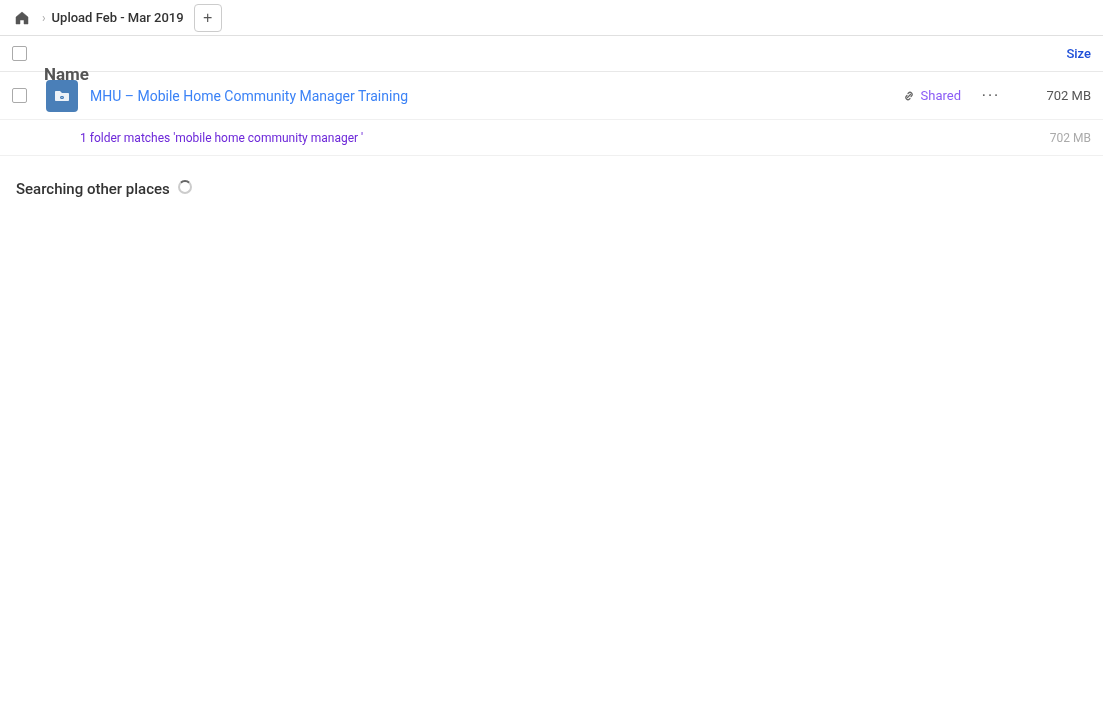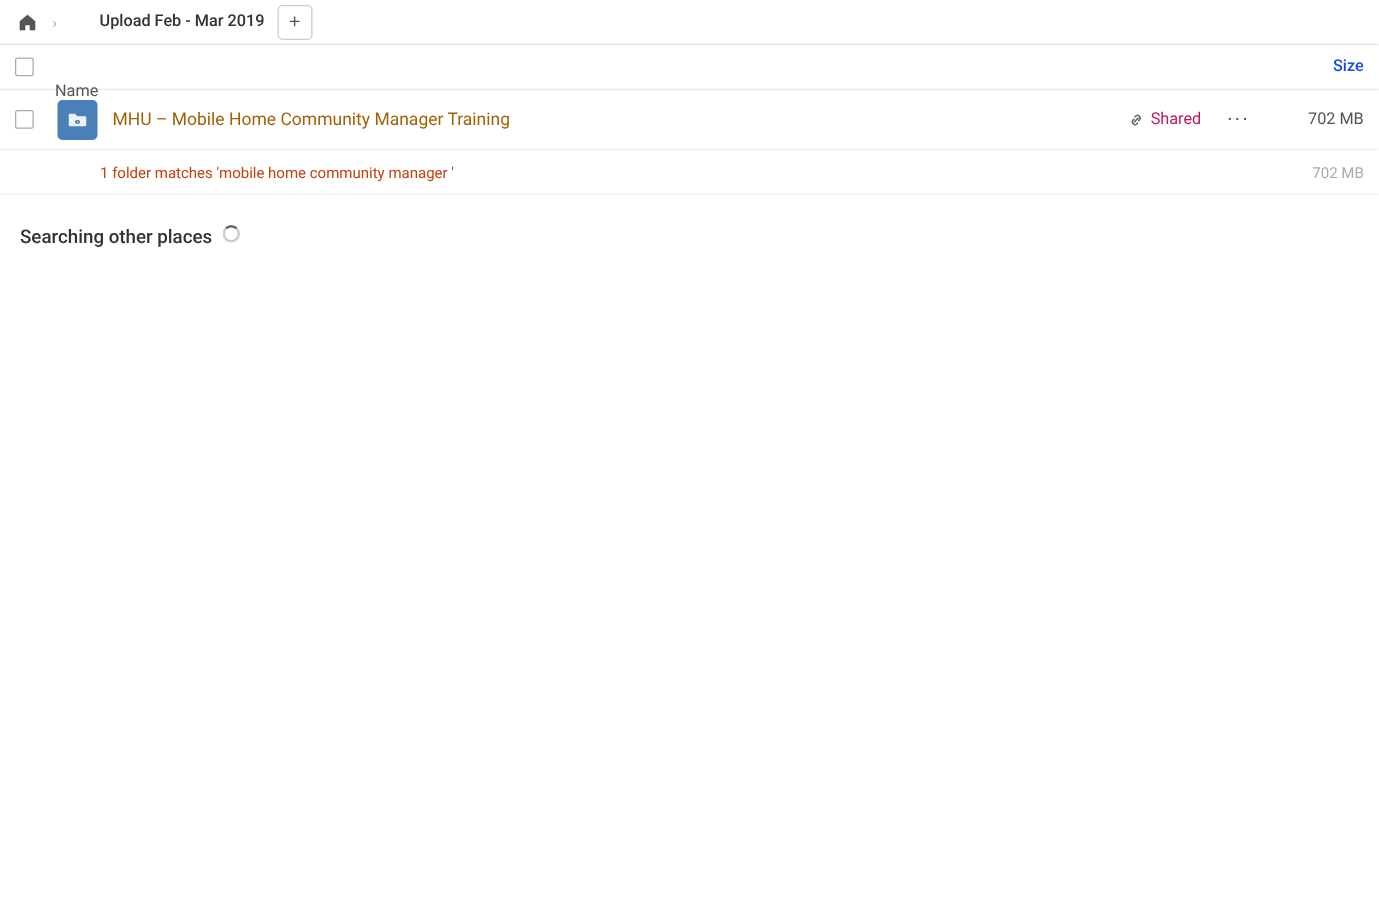--- a/index.html
+++ b/index.html
@@ -42,21 +42,20 @@
     .breadcrumb-chevron {
       color: #aaa;
       font-size: 12px;
       margin: 0 2px;
     }
 
     .breadcrumb-label {
       font-size: 13px;
       color: #333;
       font-weight: 500;
-      margin-left: 28px;
     }
 
     .add-button {
       display: flex;
       align-items: center;
       justify-content: center;
       width: 28px;
       height: 28px;
       border: 1px solid #ccc;
       border-radius: 4px;
@@ -86,23 +85,23 @@
     .header-checkbox {
       width: 15px;
       height: 15px;
       border: 1px solid #aaa;
       border-radius: 2px;
       cursor: pointer;
     }
 
     .header-name {
       flex: 1;
-      font-size: 13px;
-      color: #555;
-      font-weight: 400;
+      font-size: 17px;
+      color: #555;
+      font-weight: 700;
       margin-top: 40px;
     }
 
     .header-size {
       font-size: 13px;
       color: #1d4ed8;
       font-weight: 500;
       width: 80px;
       text-align: right;
     }
@@ -148,34 +147,34 @@
       justify-content: center;
     }
 
     .file-name-area {
       flex: 1;
       padding-left: 10px;
     }
 
     .file-name-text {
       font-size: 14px;
-      color: #a16207;
+      color: #3b82f6;
     }
 
     .file-meta-right {
       display: flex;
       align-items: center;
       gap: 16px;
     }
 
     .shared-badge {
       display: flex;
       align-items: center;
       gap: 5px;
-      color: #be185d;
+      color: #8b5cf6;
       font-size: 13px;
     }
 
     .more-btn {
       display: flex;
       align-items: center;
       justify-content: center;
       width: 28px;
       height: 28px;
       border-radius: 4px;
@@ -198,21 +197,21 @@
       align-items: center;
       height: 36px;
       padding: 0 12px 0 80px;
       border-bottom: 1px solid #f0f0f0;
       background: #fff;
     }
 
     .match-info-text {
       flex: 1;
       font-size: 12px;
-      color: #c2410c;
+      color: #6d28d9;
     }
 
     .match-size {
       font-size: 12px;
       color: #aaa;
       width: 70px;
       text-align: right;
     }
 
     

